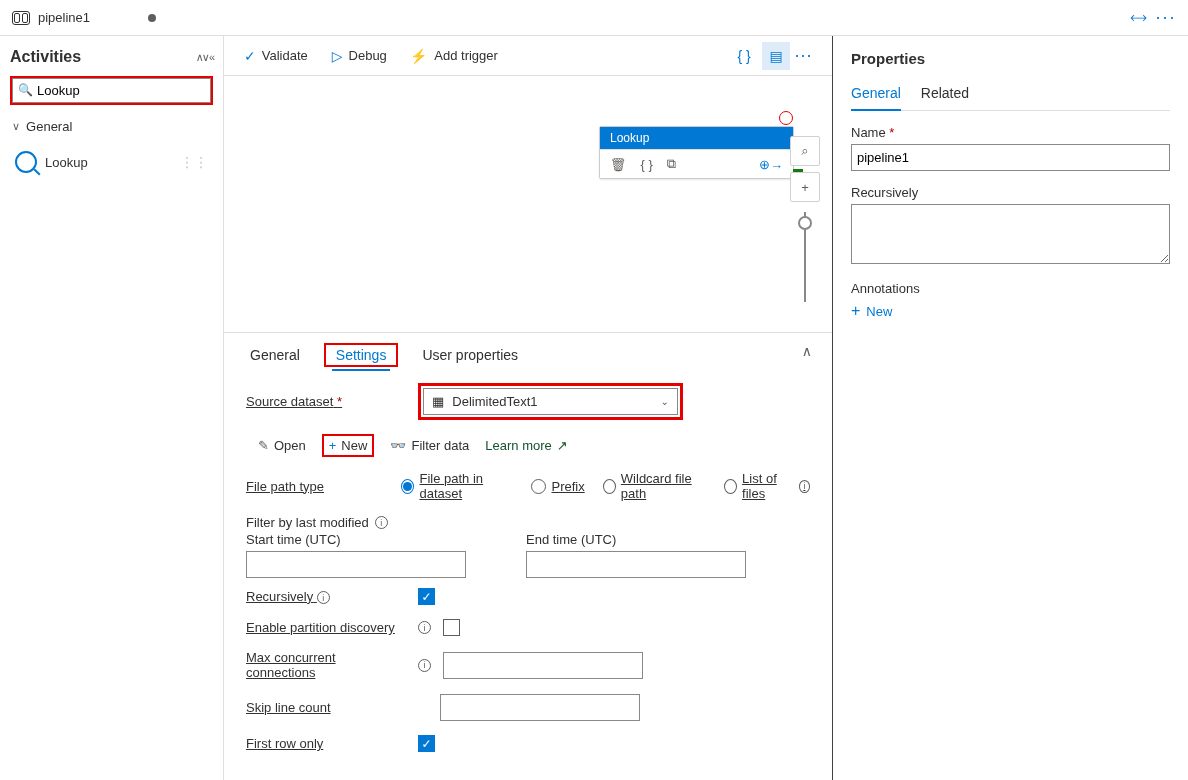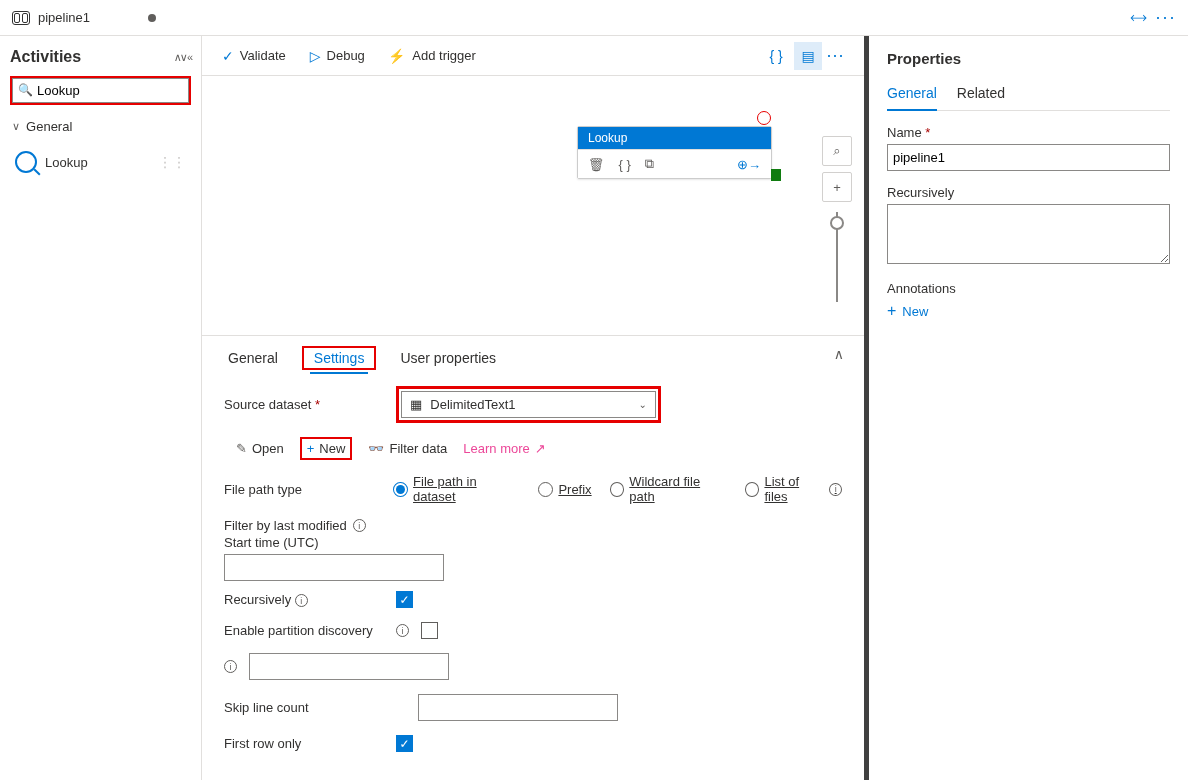--- a/index.html
+++ b/index.html
@@ -8,21 +8,21 @@
 .tab-bar { height: 36px; border-bottom: 1px solid #e1dfdd; display: flex; align-items: center; padding: 0 12px; justify-content: space-between; }
 .tab-left { display: flex; align-items: center; gap: 8px; }
 .tab-icn { width: 18px; height: 14px; border: 1.5px solid #333; border-radius: 3px; display: flex; align-items: center; justify-content: center; }
 .tab-icn::before, .tab-icn::after { content:""; width:4px; height:8px; border:1px solid #333; border-radius:2px; margin:0 1px; }
 .tab-dot { width:8px; height:8px; background:#605e5c; border-radius:50%; margin-left:50px; }
 .top-actions { display:flex; gap:10px; align-items:center; }
 .expand-icn { color:#0078d4; font-size:16px; transform: rotate(45deg); }
 .more-dots { color:#0078d4; font-size:18px; letter-spacing:1px; }
 
 .main-layout { display:flex; height: calc(100% - 36px); }
-.sidebar { width: 202px; border-right: 1px solid #e1dfdd; padding: 12px 10px; }
+.sidebar { width: 224px; border-right: 1px solid #e1dfdd; padding: 12px 10px; }
 .sidebar-hdr { display:flex; justify-content:space-between; align-items:center; margin-bottom:10px; }
 .sidebar-title { font-size:16px; font-weight:600; }
 .chevrons { font-size:11px; color:#605e5c; letter-spacing:-2px; }
 .search-wrap { border: 2.5px solid #e60000; margin-bottom:8px; }
 .search-box { width:100%; padding:4px 6px 4px 24px; border:1px solid #8a8886; font-size:13px; background: none; }
 .search-rel { position:relative; }
 .search-rel .mag { position:absolute; left:6px; top:5px; font-size:12px; color:#605e5c; }
 .tree-node { display:flex; align-items:center; gap:6px; padding:6px 2px; font-size:13px; }
 .tree-exp { font-size:11px; color:#605e5c; }
 .activity-item { display:flex; align-items:center; gap:8px; padding:6px 4px; margin-top:4px; border:1px solid transparent; }
@@ -56,43 +56,43 @@
 .act-foot .last { margin-left:auto; color:#0078d4; }
 
 .bottom-panel { border-top:1px solid #e1dfdd; display:flex; flex-direction:column; }
 .bt-tabs { display:flex; gap:20px; padding:8px 22px 0; align-items:center; position:relative; }
 .bt-tab { padding:6px 4px; font-size:14px; color:#323130; cursor:pointer; }
 .bt-tab.sel { color:#0078d4; border-bottom:2px solid #0078d4; }
 .hl-red { border:2.5px solid #e60000; padding:2px 6px; }
 .collapse-chev { position:absolute; right:20px; top:10px; color:#605e5c; font-size:14px; cursor:pointer; }
 .settings-body { padding:14px 22px; overflow:auto; max-height:420px; }
 .form-row { display:flex; align-items:center; margin-bottom:14px; gap:12px; }
-.form-lbl { width:160px; font-size:13px; color:#323130; }
+.form-lbl { width:160px; font-size:13px; color:#323130;text-decoration:underline; }
 .req { color:#a80000; }
 .dataset-sel { width:255px; padding:5px 8px; border:1px solid #8a8886; display:flex; align-items:center; gap:8px; font-size:13px; background:#fff; }
 .dataset-sel .chev { margin-left:auto; color:#605e5c; font-size:10px; }
 .ds-wrap { border:3px solid #e60000; padding:2px; }
 .action-row { display:flex; gap:16px; align-items:center; margin-left:12px; margin-bottom:14px; }
 .act-link { display:flex; align-items:center; gap:5px; font-size:13px; cursor:pointer; }
 .act-link .gly { color:#605e5c; }
-.act-link.link { color:#ec4899;justify-content:flex-end; }
+.act-link.link { color:#14532d;justify-content:flex-end; }
 .new-wrap { border:2.5px solid #e60000; padding:2px 5px; }
 .radio-grp { display:flex; gap:18px; align-items:center; }
 .radio-opt { display:flex; align-items:center; gap:5px; font-size:13px;text-decoration:underline; }
 .radio-c { width:15px; height:15px; border:1px solid #605e5c; border-radius:50%; display:inline-flex; align-items:center; justify-content:center; }
 .radio-c.on::after { content:""; width:9px; height:9px; background:#0078d4; border-radius:50%; }
 .radio-c.on { border-color:#0078d4; }
 .info-i { width:13px; height:13px; border:1px solid #605e5c; border-radius:50%; font-size:9px; display:inline-flex; align-items:center; justify-content:center; color:#605e5c; }
 .text-in { padding:5px; border:1px solid #8a8886; font-size:13px; }
 .chk { width:17px; height:17px; border:1px solid #605e5c; display:inline-flex; align-items:center; justify-content:center; background:#fff; }
 .chk.on { background:#0078d4; border-color:#0078d4; color:#fff; font-size:12px; }
 .two-col { display:flex; gap:60px; }
 .col-stack { display:flex; flex-direction:column; gap:4px; }
 
-.right-panel { width:324px; border-left:5px solid #404040; padding:14px 18px; }
+.right-panel { width:356px; border-left:1px solid #404040; padding:14px 18px; }
 .rp-title { font-size:15px; font-weight:600; margin-bottom:14px; }
 .rp-tabs { display:flex; gap:20px; border-bottom:1px solid #e1dfdd; margin-bottom:14px; }
 .rp-tab { padding:4px 0 8px; font-size:14px; cursor:pointer; }
 .rp-tab.sel { color:#0078d4; border-bottom:2px solid #0078d4; margin-bottom:-1px; }
 .rp-lbl { font-size:13px; margin-bottom:4px; display:block; }
 .rp-input { width:100%; padding:5px; border:1px solid #8a8886; font-size:13px; margin-bottom:14px; }
 .rp-textarea { width:100%; height:60px; border:1px solid #8a8886; resize:both; margin-bottom:14px; }
 .add-new { color:#0078d4; font-size:13px; display:flex; align-items:center; gap:6px; cursor:pointer; margin-top:6px; }
 .plus-lg { font-size:16px; font-weight:300; }
 </style>
@@ -241,33 +241,38 @@
         <div style="margin-bottom:10px">
           <div style="display:flex;align-items:center;gap:6px;margin-bottom:2px">
               <span>Filter by last modified</span>
               <span class="info-i">i</span>
             </div>
           <div class="two-col">
             <div class="col-stack">
               <span>Start time (UTC)</span>
               <input class="text-in" style="width: 220px;">
             </div>
+            <div class="col-stack">
+              <span>End time (UTC)</span>
+              <input class="text-in" style="width: 220px;">
+            </div>
           </div>
         </div>
 
         <div class="form-row">
           <span class="form-lbl"><span>Recursively</span> <span class="info-i">i</span></span>
           <span class="chk on">✓</span>
         </div>
         <div class="form-row">
           <span class="form-lbl">Enable partition discovery</span>
           <span class="info-i">i</span>
           <span class="chk"></span>
         </div>
         <div class="form-row">
+          <span class="form-lbl">Max concurrent connections</span>
           <span class="info-i">i</span>
           <input class="text-in" style="width: 200px;">
         </div>
         <div class="form-row">
           <span class="form-lbl">Skip line count</span>
           <input class="text-in" style="width: 200px; margin-left: 22px;">
         </div>
         <div class="form-row">
           <span class="form-lbl">First row only</span>
           <span class="chk on">✓</span>

